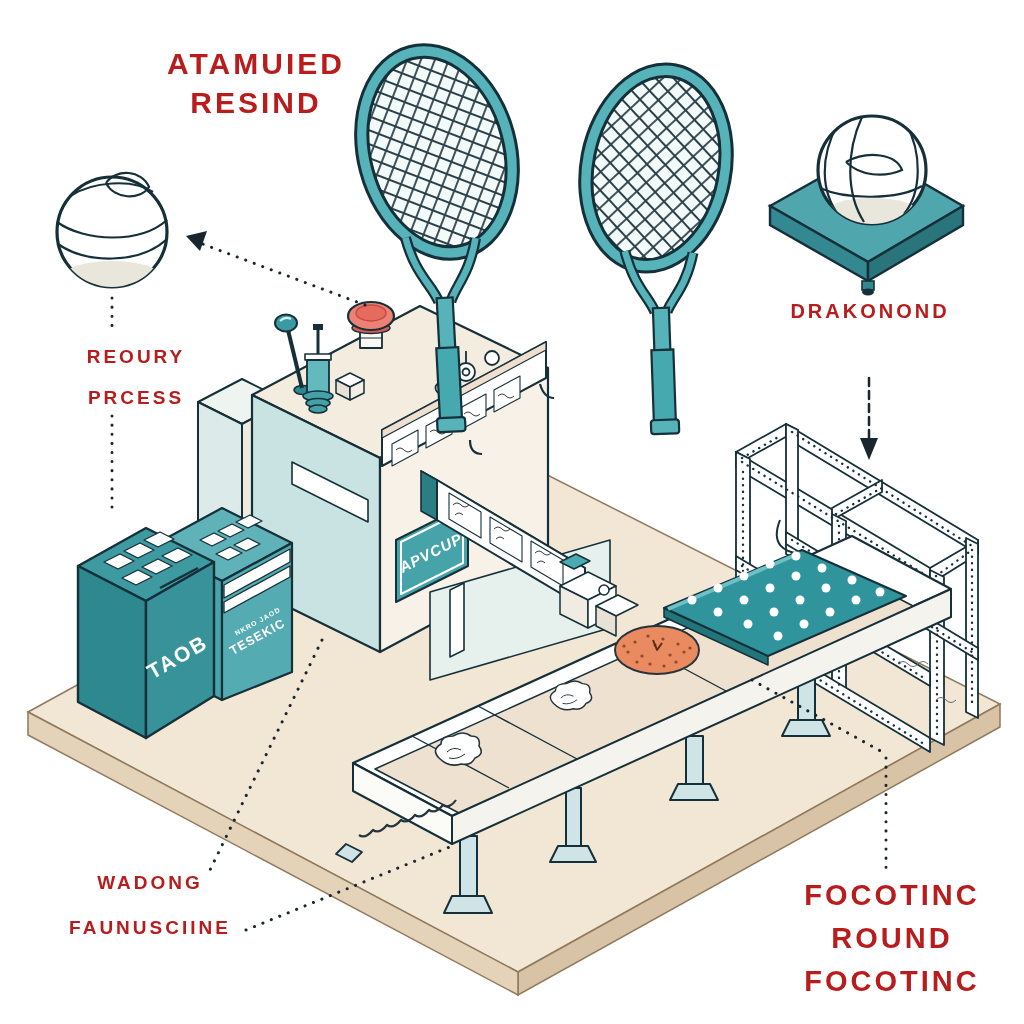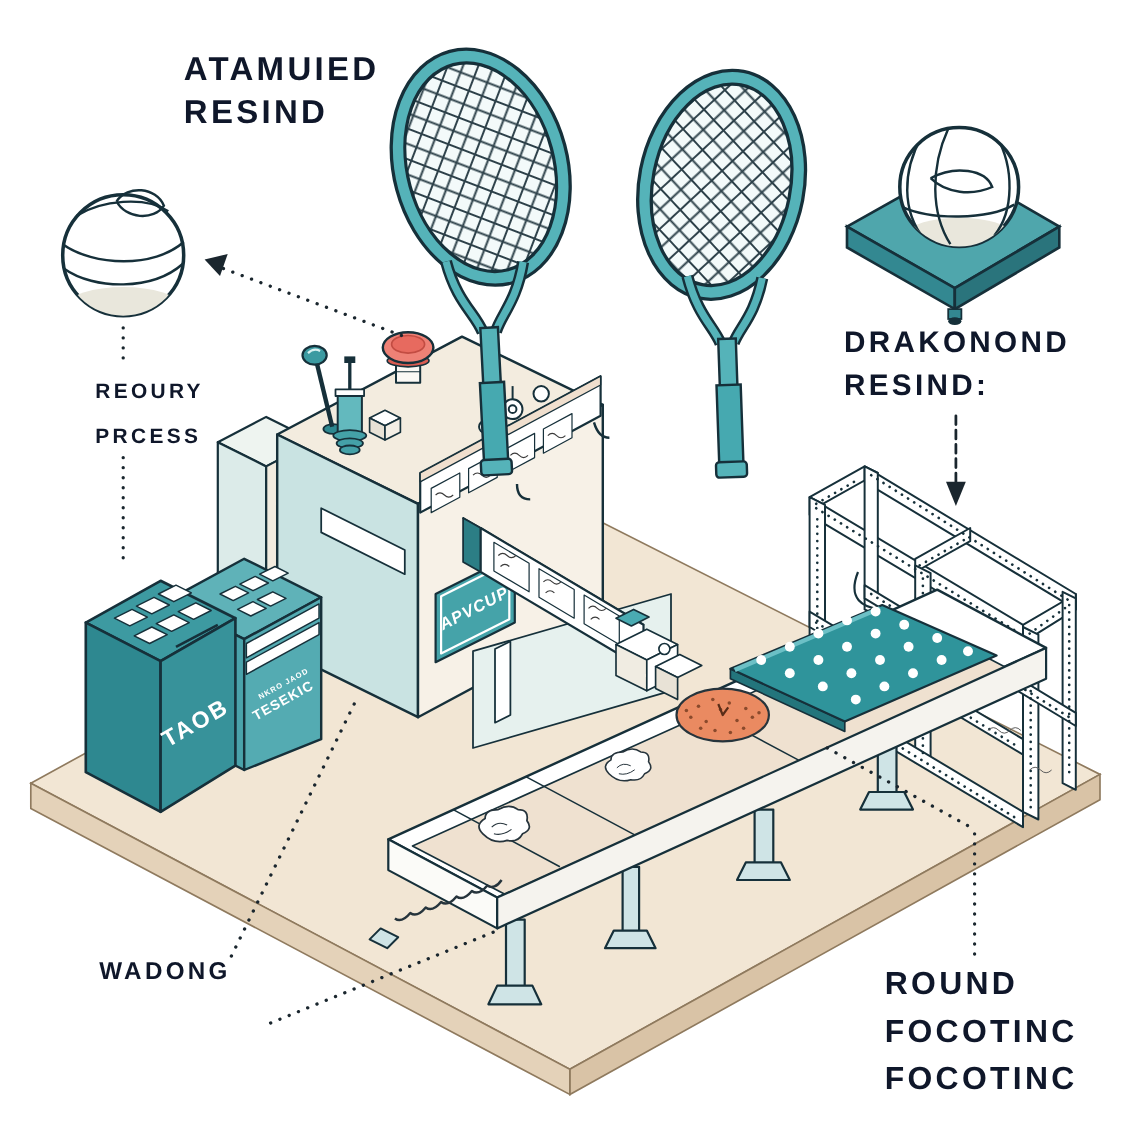--- a/index.html
+++ b/index.html
@@ -1,25 +1,25 @@
 <!DOCTYPE html>
 <html><head>
 <meta charset="utf-8">
 <style>
   html,body{margin:0;padding:0;background:#fff;}
   .stage{position:relative;width:1024px;height:1024px;background:#ffffff;overflow:hidden;
          font-family:"Liberation Sans",sans-serif;}
   .stage svg{position:absolute;left:0;top:0;}
-  .callout{position:absolute;color:#0f172a;font-weight:600;
+  .callout{position:absolute;color:#b91c1c;font-weight:600;text-align:center;
            transform:translateX(-50%);letter-spacing:3px;}
   .callout span{display:block;}
   .c-atamuied{left:256px;top:44px;font-size:30px;line-height:39px;}
   .c-reoury{left:112px;top:336px;font-size:19px;line-height:41px;margin-left:24px;}
-  .c-drakonond{left:870px;top:292px;font-size:27px;line-height:39px;}
-  .c-wadong{left:150px;top:860px;font-size:22px;line-height:45px;}
+  .c-drakonond{left:870px;top:292px;font-size:20px;line-height:39px;}
+  .c-wadong{left:150px;top:860px;font-size:19px;line-height:45px;}
   .c-round{left:892px;top:874px;font-size:29px;line-height:43px;}
   text{font-family:"Liberation Sans",sans-serif;}
 </style>
 </head>
 <body>
 
 <div class="stage">
 
 <svg width="1024" height="1024" viewBox="0 0 1024 1024">
   <defs>
@@ -377,24 +377,24 @@
 <div class="callout c-atamuied">
   <span>ATAMUIED</span>
   <span>RESIND</span>
 </div>
 <div class="callout c-reoury">
   <span>REOURY</span>
   <span>PRCESS</span>
 </div>
 <div class="callout c-drakonond">
   <span>DRAKONOND</span>
-  <span>RESIND:</span>
 </div>
 <div class="callout c-wadong">
   <span>WADONG</span>
+  <span>FAUNUSCIINE</span>
 </div>
 <div class="callout c-round">
+  <span>FOCOTINC</span>
   <span>ROUND</span>
   <span>FOCOTINC</span>
-  <span>FOCOTINC</span>
 </div>
 
 </div>
 
 </body></html>

